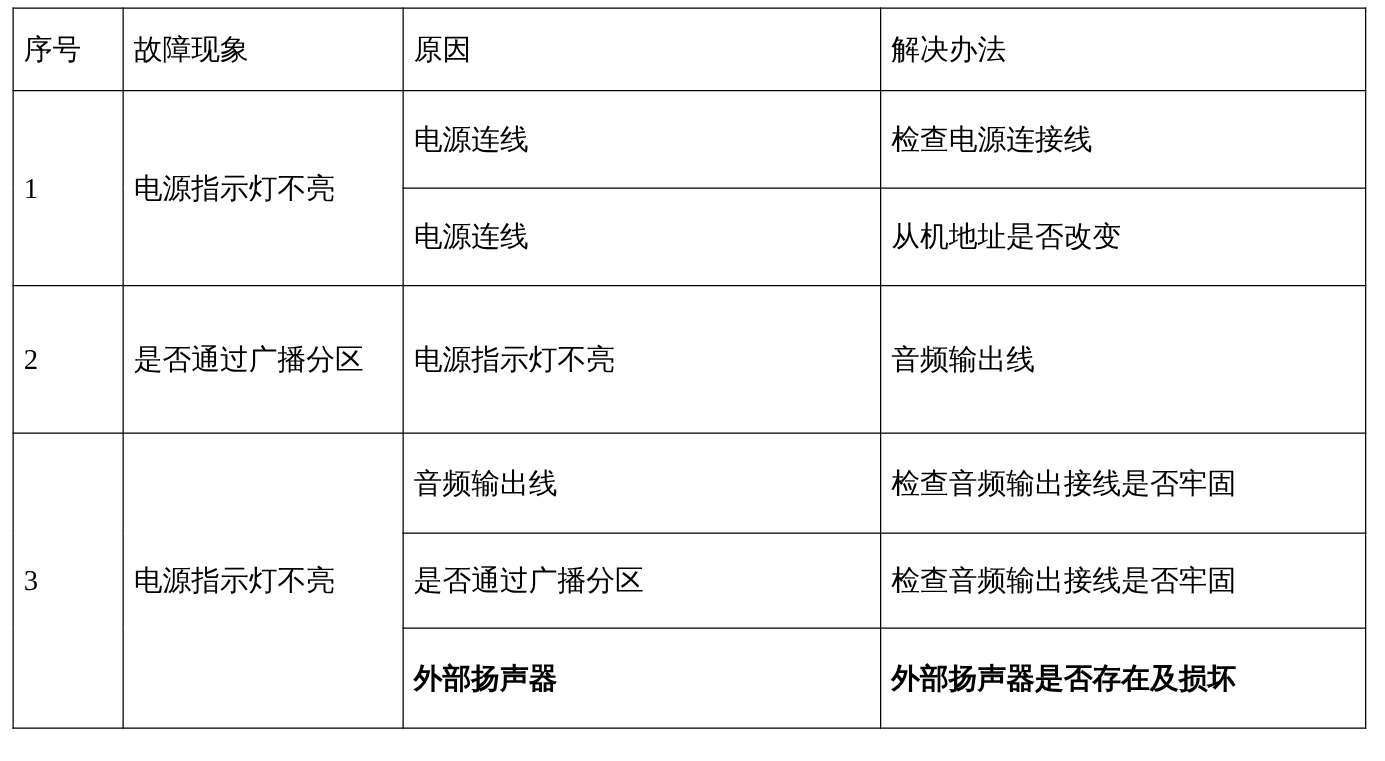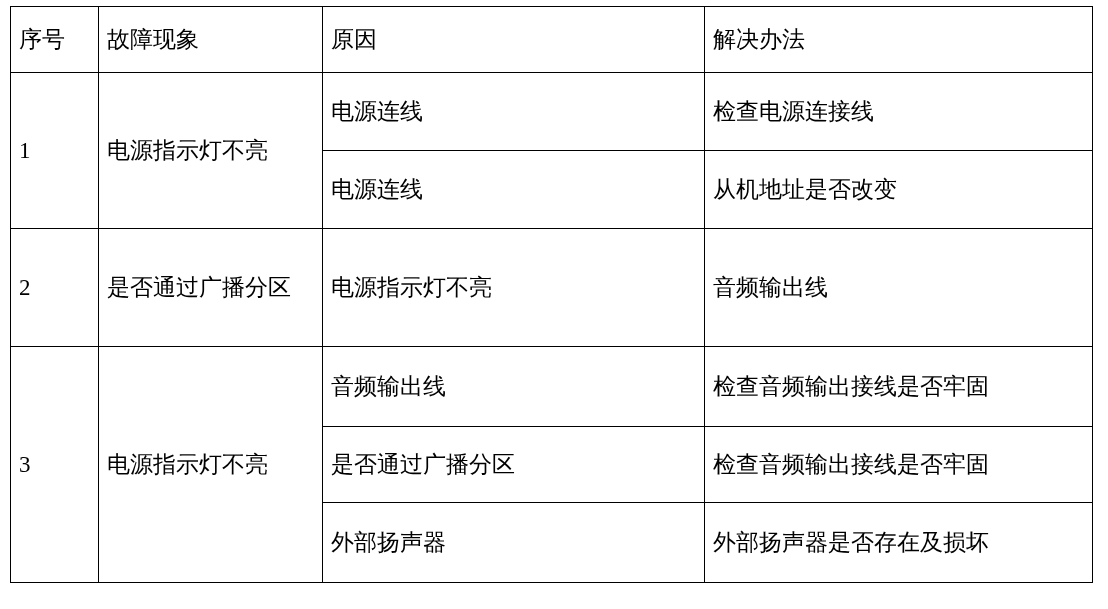--- a/index.html
+++ b/index.html
@@ -45,21 +45,21 @@
 
   tr.header-row td {
     height: 66px;
     font-size: 23px;
   }
   tr.r1 td { height: 78px; }
   tr.r2 td { height: 78px; }
   tr.r3 td { height: 118px; }
   tr.r4 td { height: 80px; }
   tr.r5 td { height: 76px; }
-  tr.r6 td { height: 80px; }
+  tr.r6 td { height: 80px; font-weight: bold; }
   .idx { font-size: 23px; }
 </style>
 </head>
 <body>
 
 <div class="page">
   <table class="fault-table">
     <colgroup>
       <col class="c-index">
       <col class="c-symptom">

